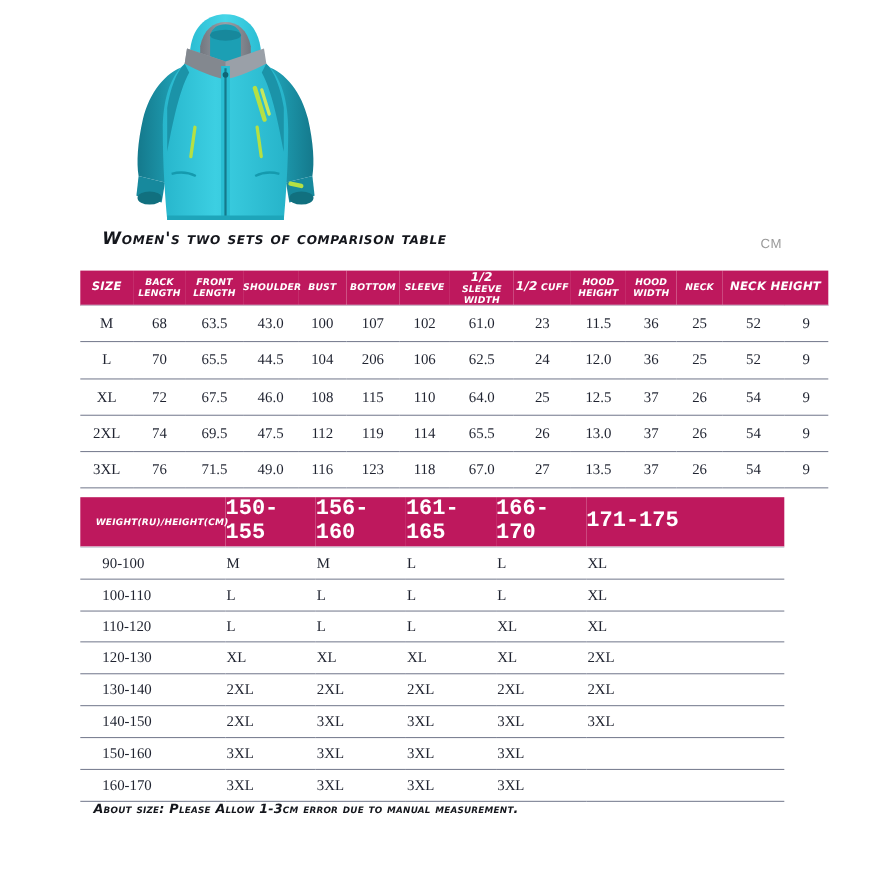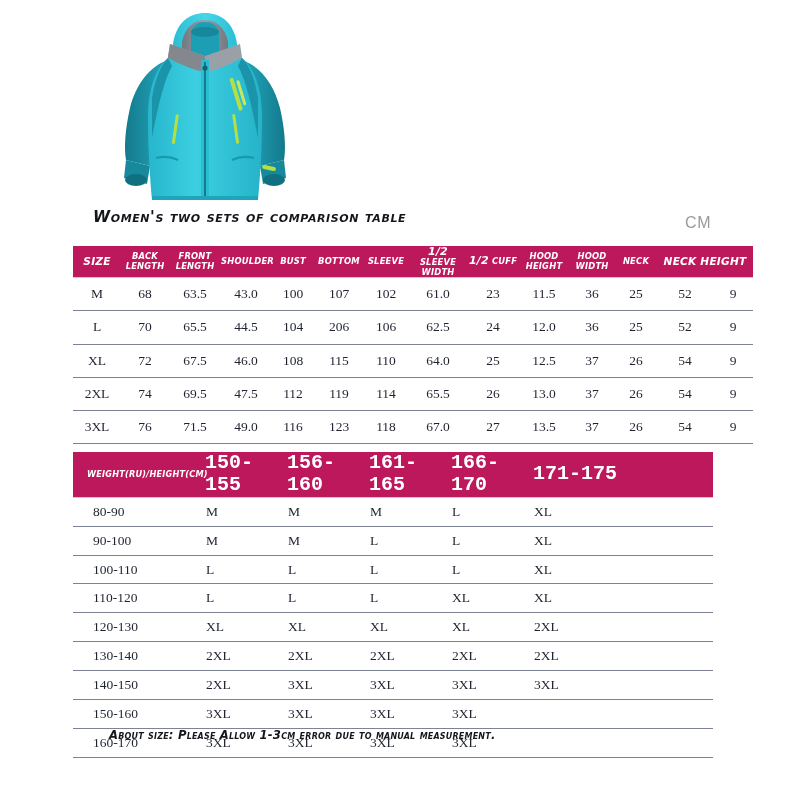--- a/index.html
+++ b/index.html
@@ -46,21 +46,21 @@
     letter-spacing: 0.6px;
     color: #14161c;
     white-space: nowrap;
     margin-left: 10px;
   }
   #unit-label {
     position: absolute;
     right: 2px;
     top: 6px;
     font-family: "Liberation Sans", sans-serif;
-    font-size: 16px;
+    font-size: 12px;
     color: #9a9a9a;
     letter-spacing: 0.5px;
   }
 
   
   .size-table {
     position: absolute;
     left: 73px;
     width: 640px;
     border-collapse: collapse;
@@ -140,21 +140,20 @@
   .footer-note {
     font-family: "DejaVu Sans", sans-serif;
     font-style: italic;
     font-weight: 700;
     font-variant: small-caps;
     font-size: 11.6px;
     letter-spacing: 0.2px;
     color: #14161c;
     margin-bottom: 17px;
     white-space: nowrap;
-    margin-left: 24px;
   }
 </style>
 </head>
 <body>
 
 <div id="product-figure">
   <svg viewBox="0 0 190 205" xmlns="http://www.w3.org/2000/svg">
     <defs>
       <linearGradient id="shellGrad" x1="0" y1="0" x2="1" y2="0">
         <stop offset="0%" stop-color="#27b6cc"></stop>
@@ -363,28 +362,20 @@
       <th>WEIGHT(RU)/HEIGHT(CM)</th>
       <th class="range-col">150-155</th>
       <th class="range-col">156-160</th>
       <th class="range-col">161-165</th>
       <th class="range-col">166-170</th>
       <th class="range-col">171-175</th>
     </tr>
   </thead>
   <tbody id="weight-height-body">
       <tr>
-        <td class="label-col">80-90</td>
-        <td>M</td>
-        <td>M</td>
-        <td>M</td>
-        <td>L</td>
-        <td>XL</td>
-      </tr>
-      <tr>
         <td class="label-col">90-100</td>
         <td>M</td>
         <td>M</td>
         <td>L</td>
         <td>L</td>
         <td>XL</td>
       </tr>
       <tr>
         <td class="label-col">100-110</td>
         <td>L</td>

